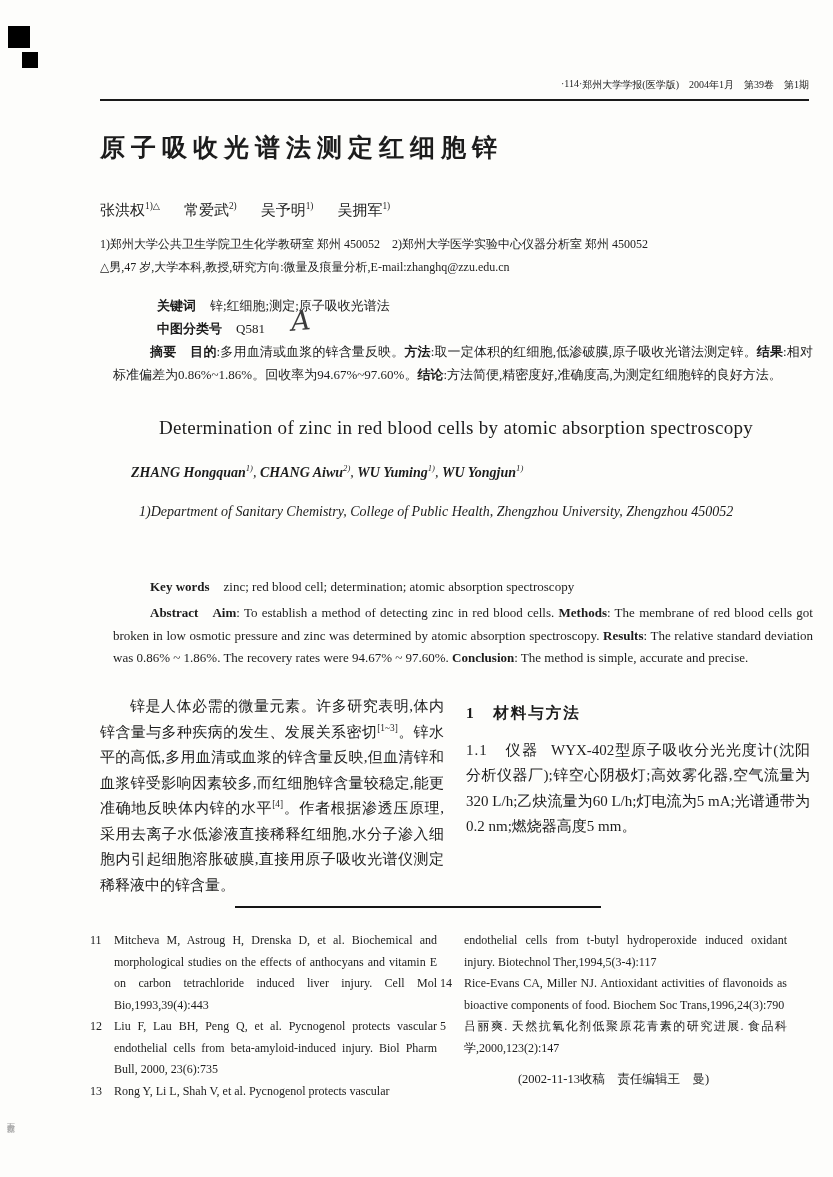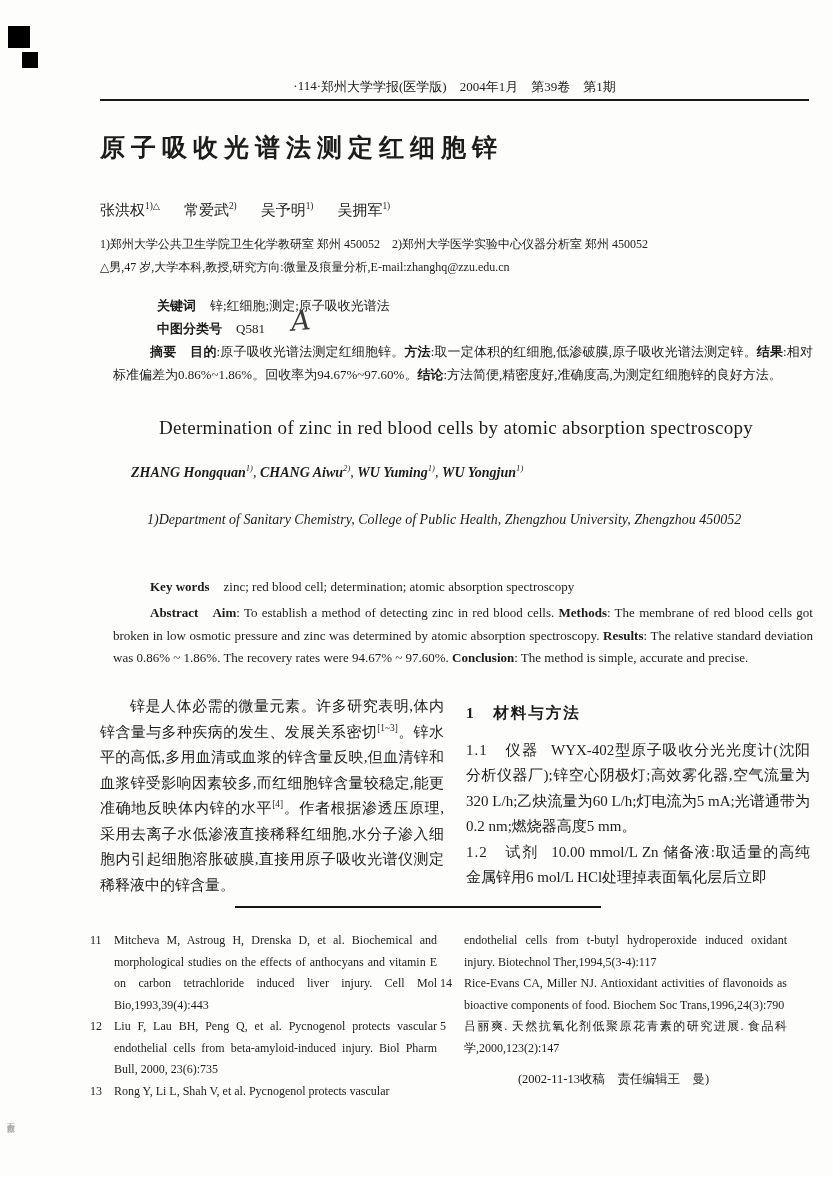--- a/index.html
+++ b/index.html
@@ -16,21 +16,21 @@
   .sq1 { top:26px; left:8px; width:22px; height:22px; }
   .sq2 { top:52px; left:22px; width:16px; height:16px; }
   .watermark {
     position:absolute; left:4px; top:1116px;
     writing-mode:vertical-rl; font-size:8px; color:#a9a9a9; letter-spacing:1px;
     font-family:"Liberation Sans","DejaVu Sans",sans-serif;
   }
   
   .header-row {
     position:absolute; top:78px; left:100px; right:24px;
-    display:flex; justify-content:center; font-size:13px;
+    display:flex; justify-content:flex-end; font-size:10px;
   }
   .header-rule { position:absolute; top:99px; left:100px; right:24px; border-top:2px solid #1a1a1a; }
   
   .title-cn { position:absolute; top:131px; left:100px; margin:0; font-size:25px; font-weight:bold; letter-spacing:6px; }
   .authors-cn { position:absolute; top:201px; left:100px; font-size:15px; }
   .authors-cn .au { margin-right:24px;text-align:center; }
   .affil-cn { position:absolute; top:236px; left:100px; font-size:12px; }
   .note-cn { position:absolute; top:259px; left:100px; font-size:12px; }
   .kw-line { position:absolute; left:157px; font-size:13px; }
   .kw-cn { top:297px; }
@@ -42,21 +42,21 @@
     transform:rotate(-5deg); font-family:"DejaVu Serif",serif;
   }
   .abstract-cn {
     position:absolute; top:341px; left:113px; width:700px; margin:0;
     font-size:13px; line-height:22.5px; text-align:justify; text-indent:37px;
   }
   
   .title-en { position:absolute; top:417px; left:100px; width:712px; margin:0; text-align:center; font-size:19px; font-weight:normal; letter-spacing:0.3px; }
   .authors-en { position:absolute; top:465px; left:131px; font-size:14px; font-style:italic; }
   .authors-en .nm { font-weight:bold; }
-  .affil-en { position:absolute; left:131px; width:681px; margin:16px; font-size:14px; font-style:italic; line-height:26px; text-align:justify; }
+  .affil-en { position:absolute; left:131px; width:681px; margin:8px; font-size:14px; font-style:italic; line-height:26px; text-align:justify; }
   .affil1 { top:491px; }
   .affil2 { top:517px; }
   .kw-en { position:absolute; top:579px; left:150px; width:662px; font-size:13px; }
   .abstract-en {
     position:absolute; top:602px; left:113px; width:700px; margin:0;
     font-size:13px; line-height:22.5px; text-align:justify; text-indent:37px;
   }
   
   .body-cols { position:absolute; top:694px; left:100px; width:712px; display:flex; gap:22px; }
   .col { width:344px; font-size:15px; line-height:25.5px; text-align:justify; }
@@ -97,40 +97,39 @@
 
   <div class="affil-cn">1)郑州大学公共卫生学院卫生化学教研室 郑州 450052　2)郑州大学医学实验中心仪器分析室 郑州 450052</div>
   <div class="note-cn">△男,47 岁,大学本科,教授,研究方向:微量及痕量分析,E-mail:zhanghq@zzu.edu.cn</div>
 
   <div class="kw-line kw-cn"><b class="label-b">关键词</b><span>锌;红细胞;测定;原子吸收光谱法</span></div>
 
   <div class="kw-line clc-cn"><b class="label-b">中图分类号</b><span>Q581</span></div>
 
   <div class="handwritten-a">A</div>
 
-  <p class="abstract-cn"><b class="label-b">摘要</b><b>目的</b><span>:原子吸收光谱法测定红细胞锌。</span><b>方法</b><span>:取一定体积的红细胞,低渗破膜,原子吸收光谱法测定锌。</span><b>结果</b><span>:相对标准偏差为0.86%~1.86%。回收率为94.67%~97.60%。</span><b>结论</b><span>:方法简便,精密度好,准确度高,为测定红细胞锌的良好方法。</span></p>
+  <p class="abstract-cn"><b class="label-b">摘要</b><b>目的</b><span>:多用血清或血浆的锌含量反映。</span><b>方法</b><span>:取一定体积的红细胞,低渗破膜,原子吸收光谱法测定锌。</span><b>结果</b><span>:相对标准偏差为0.86%~1.86%。回收率为94.67%~97.60%。</span><b>结论</b><span>:方法简便,精密度好,准确度高,为测定红细胞锌的良好方法。</span></p>
 
   <h2 class="title-en">Determination of zinc in red blood cells by atomic absorption spectroscopy</h2>
 
   <div class="authors-en"><span><span class="nm">ZHANG Hongquan</span><sup>1)</sup><span>, </span></span><span><span class="nm">CHANG Aiwu</span><sup>2)</sup><span>, </span></span><span><span class="nm">WU Yuming</span><sup>1)</sup><span>, </span></span><span><span class="nm">WU Yongjun</span><sup>1)</sup></span></div>
 
   <p class="affil-en affil1">1)Department of Sanitary Chemistry, College of Public Health, Zhengzhou University, Zhengzhou 450052</p>
 
   <div class="kw-en"><b class="label-b">Key words</b><span>zinc; red blood cell; determination; atomic absorption spectroscopy</span></div>
 
   <p class="abstract-en"><b class="label-b">Abstract</b><b>Aim</b><span>: To establish a method of detecting zinc in red blood cells. </span><b>Methods</b><span>: The membrane of red blood cells got broken in low osmotic pressure and zinc was determined by atomic absorption spectroscopy. </span><b>Results</b><span>: The relative standard deviation was 0.86% ~ 1.86%. The recovery rates were 94.67% ~ 97.60%. </span><b>Conclusion</b><span>: The method is simple, accurate and precise.</span></p>
 
   <div class="body-cols">
     <div class="col">
       <p class="intro"><span>锌是人体必需的微量元素。许多研究表明,体内锌含量与多种疾病的发生、发展关系密切</span><sup>[1~3]</sup><span>。锌水平的高低,多用血清或血浆的锌含量反映,但血清锌和血浆锌受影响因素较多,而红细胞锌含量较稳定,能更准确地反映体内锌的水平</span><sup>[4]</sup><span>。作者根据渗透压原理,采用去离子水低渗液直接稀释红细胞,水分子渗入细胞内引起细胞溶胀破膜,直接用原子吸收光谱仪测定稀释液中的锌含量。</span></p>
     </div>
     <div class="col">
       <p class="sec-heading">1　材料与方法</p>
       <p><b class="runin">1.1　仪器</b><span>WYX-402型原子吸收分光光度计(沈阳分析仪器厂);锌空心阴极灯;高效雾化器,空气流量为320 L/h;乙炔流量为60 L/h;灯电流为5 mA;光谱通带为0.2 nm;燃烧器高度5 mm。</span></p>
-      <p><b class="runin">1.2　试剂</b><span>10.00 mmol/L Zn 储备液:取适量的高纯金属锌用6 mol/L HCl处理掉表面氧化层后立即</span></p>
     </div>
   </div>
 
   <div class="ref-rule"></div>
 
   <div class="refs">
     <div class="ref-col">
       <div class="ref-item">
           <span class="ref-num">11</span>
           <span class="ref-text">Mitcheva M, Astroug H, Drenska D, et al. Biochemical and morphological studies on the effects of anthocyans and vitamin E on carbon tetrachloride induced liver injury. Cell Mol Bio,1993,39(4):443</span>

